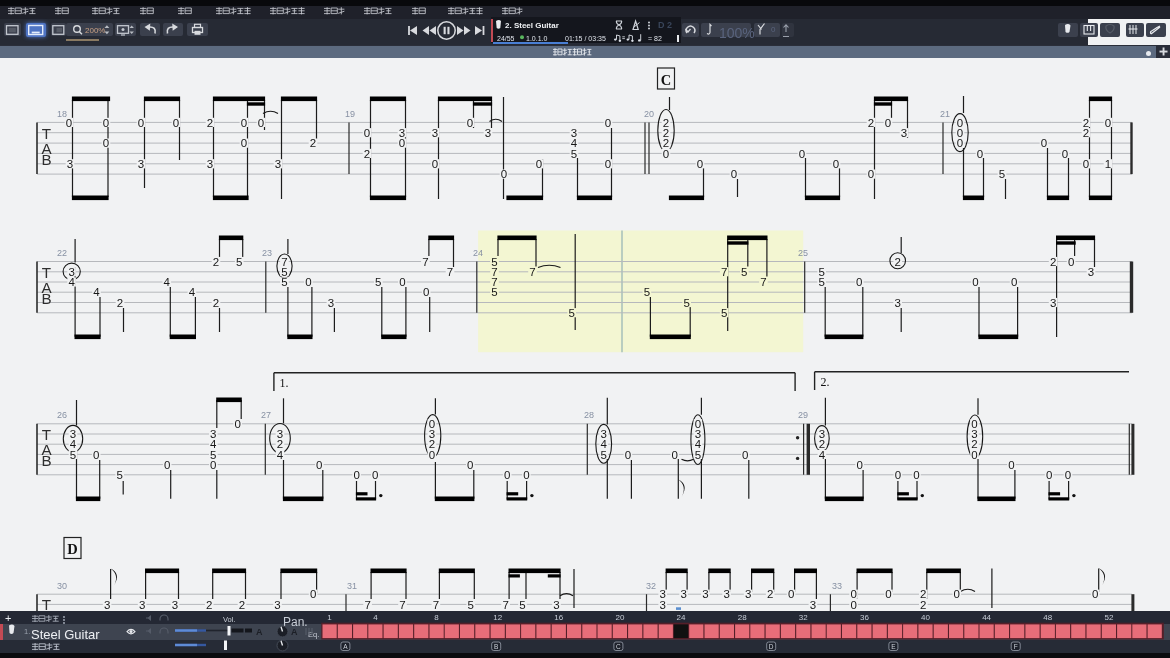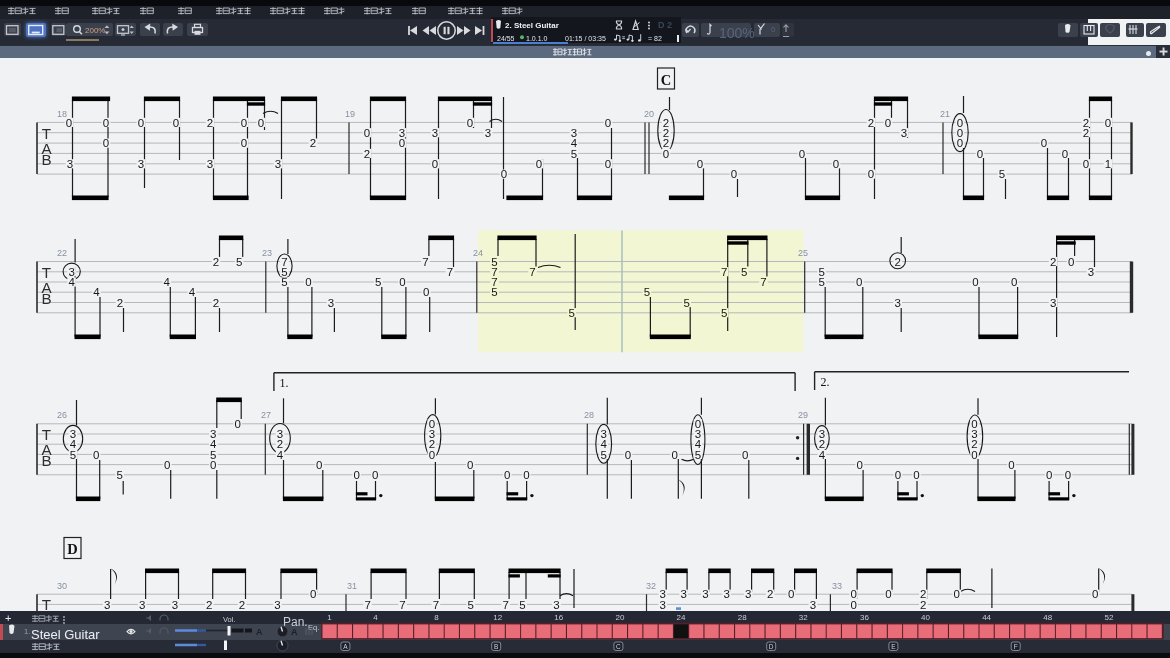--- a/index.html
+++ b/index.html
@@ -837,21 +837,21 @@
       <path d="M 0.0 2.2 h 6.0 M 0.0 4.5 h 6.0 M 3.0 1.0 v 7.0 M 0.0 7.2 h 6.0" stroke="#aeb4bf" stroke-width="0.85" fill="none"></path>
       <path d="M 6.9 1.8 h 6.0 v 5.4 h -6.0 z M 6.9 4.5 h 6.0" stroke="#aeb4bf" stroke-width="0.85" fill="none"></path>
       <path d="M 16.8 1.0 v 7.0 M 13.8 3.0 h 6.0 M 13.8 7.0 l 6.0 -2.2" stroke="#aeb4bf" stroke-width="0.85" fill="none"></path>
       <path d="M 20.7 2.2 h 6.0 M 21.7 4.5 h 4.0 M 20.7 7.2 h 6.0 M 23.7 2.2 v 5.0" stroke="#aeb4bf" stroke-width="0.85" fill="none"></path>
       <circle cx="32" cy="3" r="0.9" fill="#aeb4bf"></circle>
       <circle cx="32" cy="6" r="0.9" fill="#aeb4bf"></circle>
       <circle cx="32" cy="9" r="0.9" fill="#aeb4bf"></circle>
     </svg>
     <div style="position:absolute;left:223px;top:3.5px;font-size:7.5px;color:#c8cdd6">Vol.</div>
     <div style="position:absolute;left:283px;top:3.5px;font-size:12px;color:#c8cdd6">Pan.</div>
-    <div style="position:absolute;left:308px;top:12px;font-size:7.5px;color:#c8cdd6">Eq.</div>
+    <div style="position:absolute;left:308px;top:19px;font-size:7.5px;color:#c8cdd6">Eq.</div>
     <div style="position:absolute;left:0px;top:12.5px;width:3px;height:16px;background:#c24a54"></div>
     <div style="position:absolute;left:24px;top:16px;font-size:7.5px;color:#9aa1ad">1.</div>
     <div style="position:absolute;left:31px;top:16px;font-size:13px;color:#eef0f4">Steel Guitar</div>
     <svg width="40" height="12" style="position:absolute;left:32px;top:31px">
       <path d="M 0.0 2.2 h 6.2 M 0.0 4.6 h 6.2 M 3.1 1.0 v 7.2 M 0.0 7.4 h 6.2" stroke="#c4cad4" stroke-width="0.85" fill="none"></path>
       <path d="M 7.1 1.8 h 6.2 v 5.6 h -6.2 z M 7.1 4.6 h 6.2" stroke="#c4cad4" stroke-width="0.85" fill="none"></path>
       <path d="M 17.3 1.0 v 7.2 M 14.2 3.0 h 6.2 M 14.2 7.2 l 6.2 -2.2" stroke="#c4cad4" stroke-width="0.85" fill="none"></path>
       <path d="M 21.3 2.2 h 6.2 M 22.3 4.6 h 4.2 M 21.3 7.4 h 6.2 M 24.4 2.2 v 5.2" stroke="#c4cad4" stroke-width="0.85" fill="none"></path>
     </svg>
     <svg width="1170" height="47" style="position:absolute;left:0;top:0">

